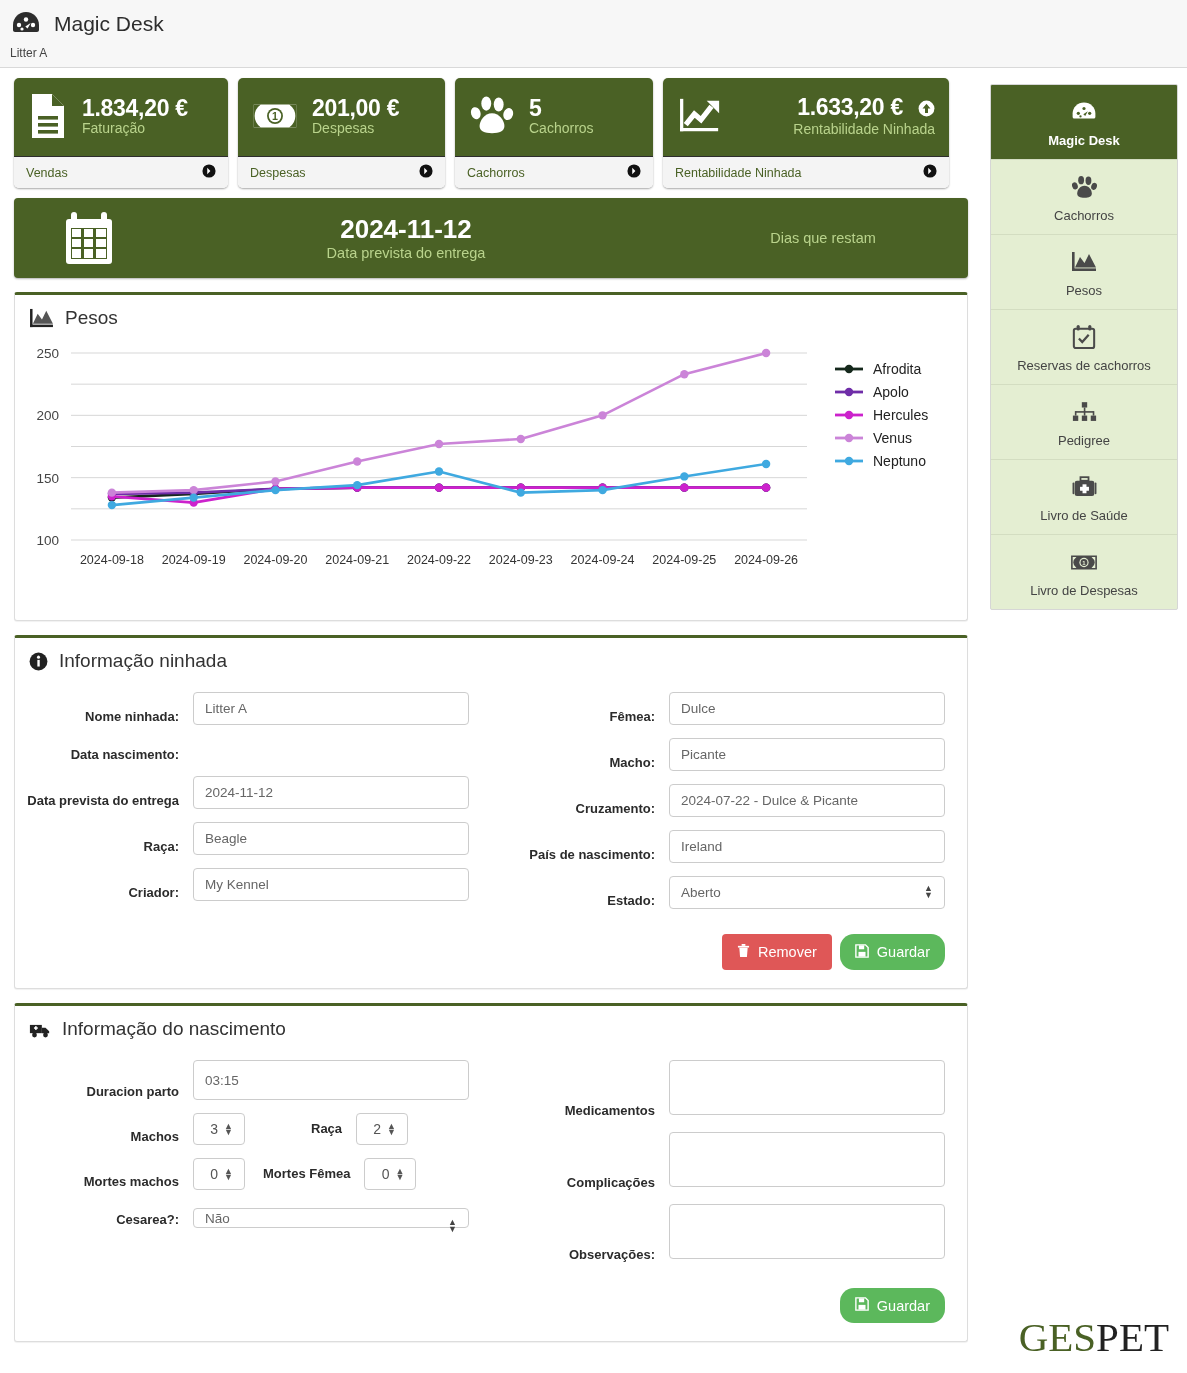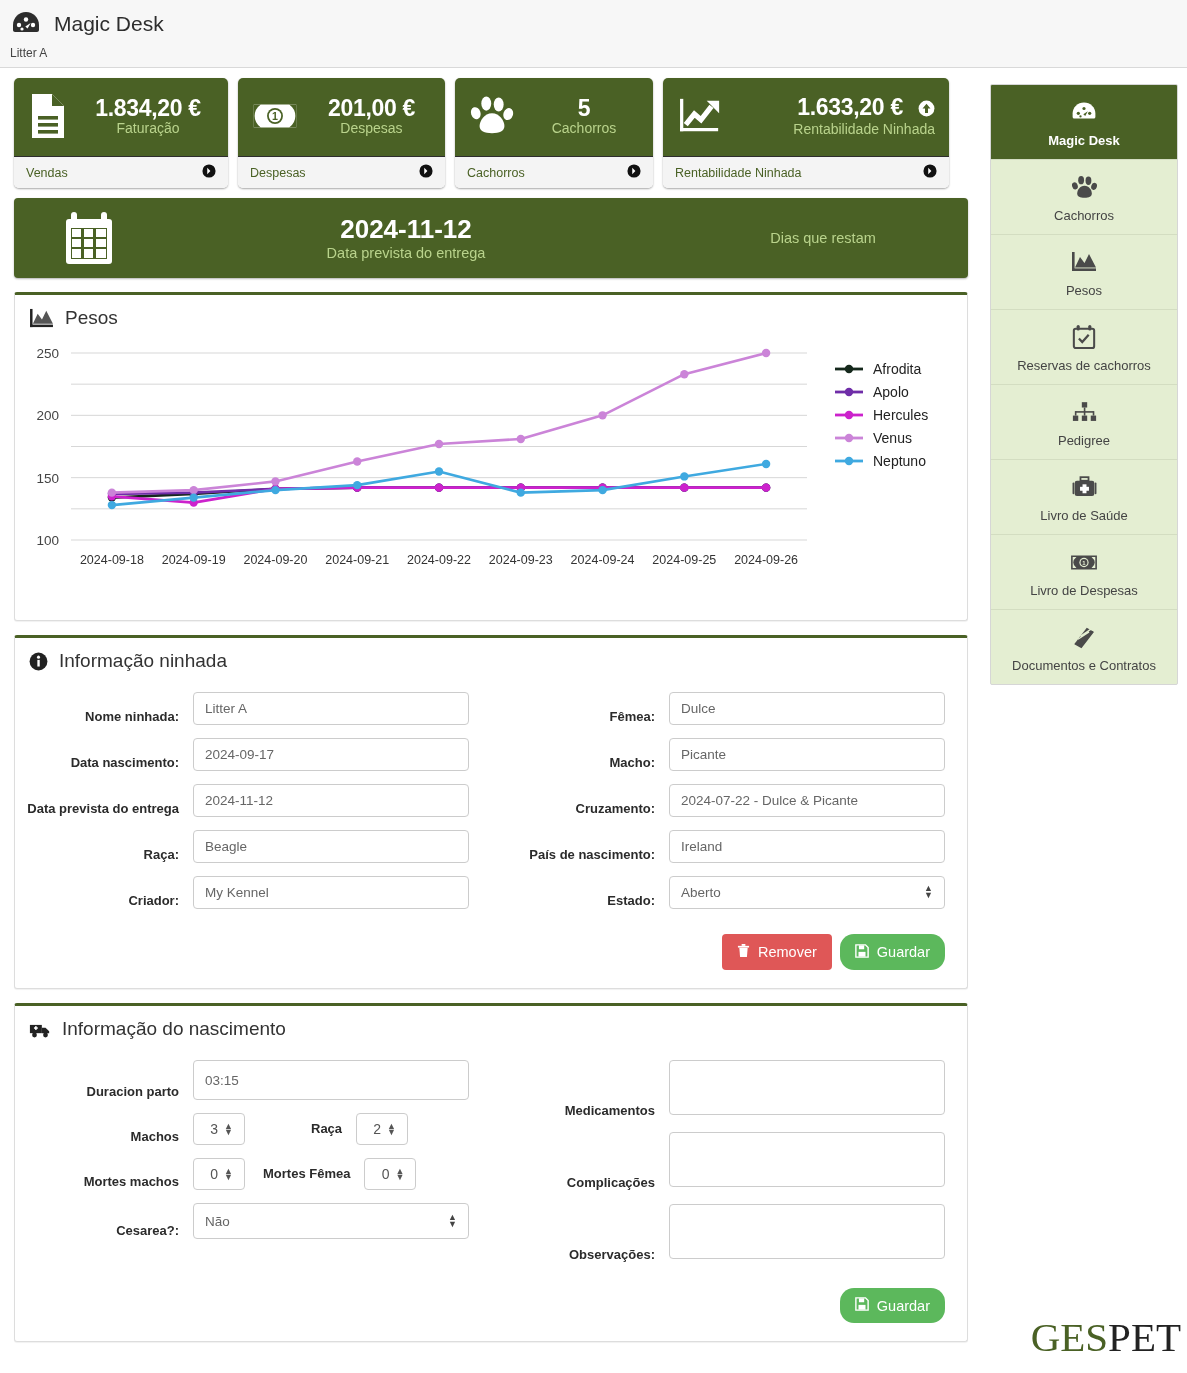--- a/index.html
+++ b/index.html
@@ -21,21 +21,21 @@
   #brandrow { display:flex; align-items:center; padding:8px 0 0 10px; }
   #brandrow .dash-ic { width:32px; height:32px; }
   #brandtitle { font-size:21px; color:#2d2d2d; margin-left:12px; font-weight:400; }
   #crumb { font-size:12px; color:#444; padding:6px 0 0 10px; }
 
   
   #kpis { display:flex; gap:10px; padding:10px 10px 0 14px; }
   .kpi { border-radius:5px; overflow:hidden; box-shadow:0 1px 2px rgba(0,0,0,.35); background:#fff; }
   .kpi-top { background:#4a6125; display:flex; align-items:center; padding:10px 14px 12px 14px; height:78px; }
   .kpi-ic { color:#fff; flex:0 0 auto; margin-right:14px; display:flex; align-items:center; }
-  .kpi-txt { flex:1; text-align:center; line-height:1.08; }
+  .kpi-txt { flex:1; text-align:left; line-height:1.08; }
   .kpi-val { color:#fff; font-size:23px; font-weight:bold; letter-spacing:-.3px; white-space:nowrap; }
   .kpi-lab { color:#b9d38c; font-size:14px; white-space:nowrap; }
   .kpi-up { color:#fff; margin-left:9px; display:inline-block; vertical-align:middle; }
   .kpi-bot { background:#f4f4f4; border-top:1px solid #2d2d2d; display:flex; align-items:center;
              justify-content:space-between; padding:7px 12px; font-size:12.5px; color:#4a6125; }
   .kpi-arrow { color:#111; }
   #kpi0 { width:214px; } #kpi1 { width:207px; } #kpi2 { width:198px; } #kpi3 { width:286px; }
   #kpi3 .kpi-txt { text-align:right; }
 
   
@@ -98,21 +98,21 @@
   .side-item { padding:13px 4px 11px 4px; text-align:center; border-bottom:1px solid #d3ddc1;
                cursor:pointer; }
   .side-item:last-child { border-bottom:none; }
   .side-item .si-ic { display:flex; justify-content:center; color:#4a4a4a; height:28px; align-items:center; }
   .side-item .si-lab { font-size:13px; color:#444; margin-top:7px; }
   .side-item.active { background:#4a6125; }
   .side-item.active .si-ic { color:#fff; }
   .side-item.active .si-lab { color:#fff; font-weight:bold; }
 
   
-  #gespet { position:absolute; right:6px; bottom:12px; font-size:41px; letter-spacing:0px;
+  #gespet { position:absolute; right:18px; bottom:12px; font-size:41px; letter-spacing:0px;
             font-family:"Liberation Serif", serif; font-weight:300; }
   #gespet .g1 { color:#4a6125; } #gespet .g2 { color:#222; }
 
   #main { width:982px; }
 </style>
 </head>
 <body>
 
 <div id="topbar">
   <div id="brandrow">
@@ -396,21 +396,20 @@
     </div>
 
     <div class="form-grid">
       <div class="col">
         <div class="frow">
           <div class="flabel">Nome ninhada:</div>
           <div class="fctl"><input class="inp" value="Litter A" style=""></div>
         </div>
         <div class="frow">
           <div class="flabel">Data nascimento:</div>
-          <div class="fctl"><input class="inp" value="2024-09-17" style=""></div>
         </div>
         <div class="frow">
           <div class="flabel">Data prevista do entrega</div>
           <div class="fctl"><input class="inp" value="2024-11-12" style=""></div>
         </div>
         <div class="frow">
           <div class="flabel">Raça:</div>
           <div class="fctl"><input class="inp" value="Beagle" style=""></div>
         </div>
         <div class="frow">
@@ -521,21 +520,21 @@
               <input value="0" style="">
               <span class="spin">▲<br>▼</span>
             </span>
           </div>
         </div>
 
         <div class="frow">
           <div class="flabel">Cesarea?:</div>
           <div class="fctl">
               <div class="selwrap">
-            <input class="inp" readonly="" style="height: 36px;" value="Não">
+            <input class="inp" readonly="" style="height: 20px;" value="Não">
             <span class="caret" style="top:11px">▲<br>▼</span>
           </div>
             </div>
         </div>
       </div>
 
       <div class="col">
         <div class="frow">
           <div class="flabel">Medicamentos</div>
           <div class="fctl"><textarea class="ta" style=""></textarea></div>
@@ -655,28 +654,18 @@
         <path d="M5 7 L12 7 Q6 12 6 17 Q6 22 12 27 L5 27z" fill="#e4eed2"></path>
         <path d="M47 7 L40 7 Q46 12 46 17 Q46 22 40 27 L47 27z" fill="#e4eed2"></path>
         <circle cx="26" cy="17" r="8.6" fill="#e4eed2"></circle>
         <circle cx="26" cy="17" r="6.4" fill="currentColor"></circle>
         <text x="26" y="21.4" font-size="11" text-anchor="middle" fill="#e4eed2" font-family="Liberation Sans, sans-serif" font-weight="bold">1</text>
       </svg>
     </span>
     <div class="si-lab">Livro de Despesas</div>
   </div>
 
-  <div class="side-item">
-    <span class="si-ic">
-      <svg viewBox="0 0 26 26" width="24" height="24">
-        <path d="M3 20L16 3l7 4-13 17z" fill="currentColor"></path>
-        <path d="M3 20l7 4 13-17" fill="none" stroke="currentColor" stroke-width="2"></path>
-        <path d="M6.5 15.5l12-8M9 12.2l12-8" stroke="#e4eed2" stroke-width="1.4"></path>
-      </svg>
-    </span>
-    <div class="si-lab">Documentos e Contratos</div>
-  </div>
 
 </div>
 
 <div id="gespet">
   <span class="g1">GES</span><span class="g2">PET</span>
 </div>
 
 </body></html>

